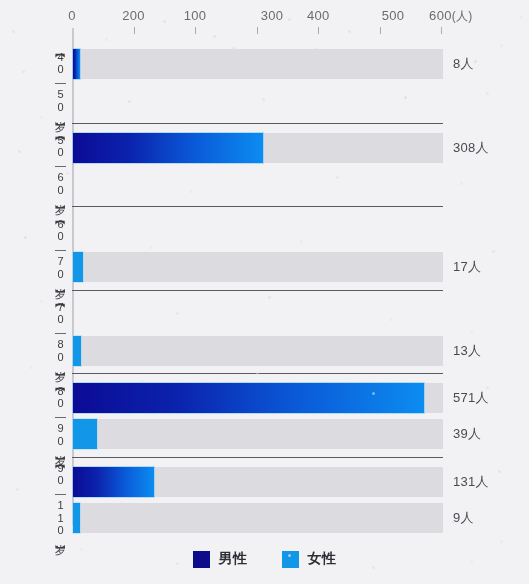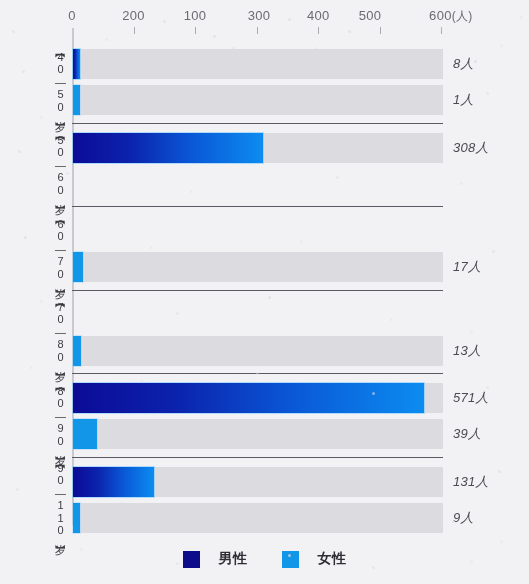--- a/index.html
+++ b/index.html
@@ -139,39 +139,38 @@
     position: absolute;
     left: 380px;
     top: 0;
     height: 100%;
     display: flex;
     align-items: center;
     font-size: 13px;
     color: #4a4a52;
     letter-spacing: 0.3px;
     white-space: nowrap;
-    font-style: italic;
   }
 
   
   #legend {
     position: absolute;
     left: 0;
     bottom: 8px;
     width: 529px;
     height: 34px;
     display: flex;
     align-items: center;
     justify-content: center;
     gap: 34px;
   }
   .legend-item {
     display: flex;
     align-items: center;
-    gap: 19px;
+    gap: 9px;
   }
   .legend-swatch {
     width: 17px;
     height: 17px;
   }
   .legend-label {
     font-size: 14px;
     font-weight: bold;
     color: #2e2e35;
     letter-spacing: 0.5px;
@@ -179,46 +178,41 @@
 </style>
 </head>
 <body>
 
 <div id="axis">
     <div class="axis-tick" style="left: 72px;">0</div>
     <div class="axis-tick" style="left: 133.55px;">200</div>
     <div class="axis-mark" style="left: 133.55px;"></div>
     <div class="axis-tick" style="left: 195.1px;">100</div>
     <div class="axis-mark" style="left: 195.1px;"></div>
-    <div class="axis-tick" style="left: 259px;">300</div>
+    <div class="axis-tick" style="left: 272px;">300</div>
     <div class="axis-mark" style="left: 256.65px;"></div>
     <div class="axis-tick" style="left: 318.2px;">400</div>
     <div class="axis-mark" style="left: 318.2px;"></div>
-    <div class="axis-tick" style="left: 370px;">500</div>
+    <div class="axis-tick" style="left: 393px;">500</div>
     <div class="axis-mark" style="left: 379.75px;"></div>
     <div class="axis-tick" style="left: 441.3px; transform: translateX(-28%);">600<span class="unit">(人)</span></div>
     <div class="axis-mark" style="left: 441.3px;"></div>
   </div>
 
 <div id="baseline"></div>
 
 <div id="plot">
     <div class="group">
       <div class="group-label">
         <span>【40—50岁】</span>
       </div>
       <div class="bar-row male">
         <div class="track"></div>
         <div class="bar male" style="width: 7px;"></div>
         <div class="bar-value">8人</div>
-      </div>
-      <div class="bar-row female">
-        <div class="track"></div>
-        <div class="bar female" style="width: 7px;"></div>
-        <div class="bar-value">1人</div>
       </div>
       <div class="group-sep"></div>
     </div>
     <div class="group">
       <div class="group-label">
         <span>【50—60岁】</span>
       </div>
       <div class="bar-row male">
         <div class="track"></div>
         <div class="bar male" style="width: 189.574px;"></div>

